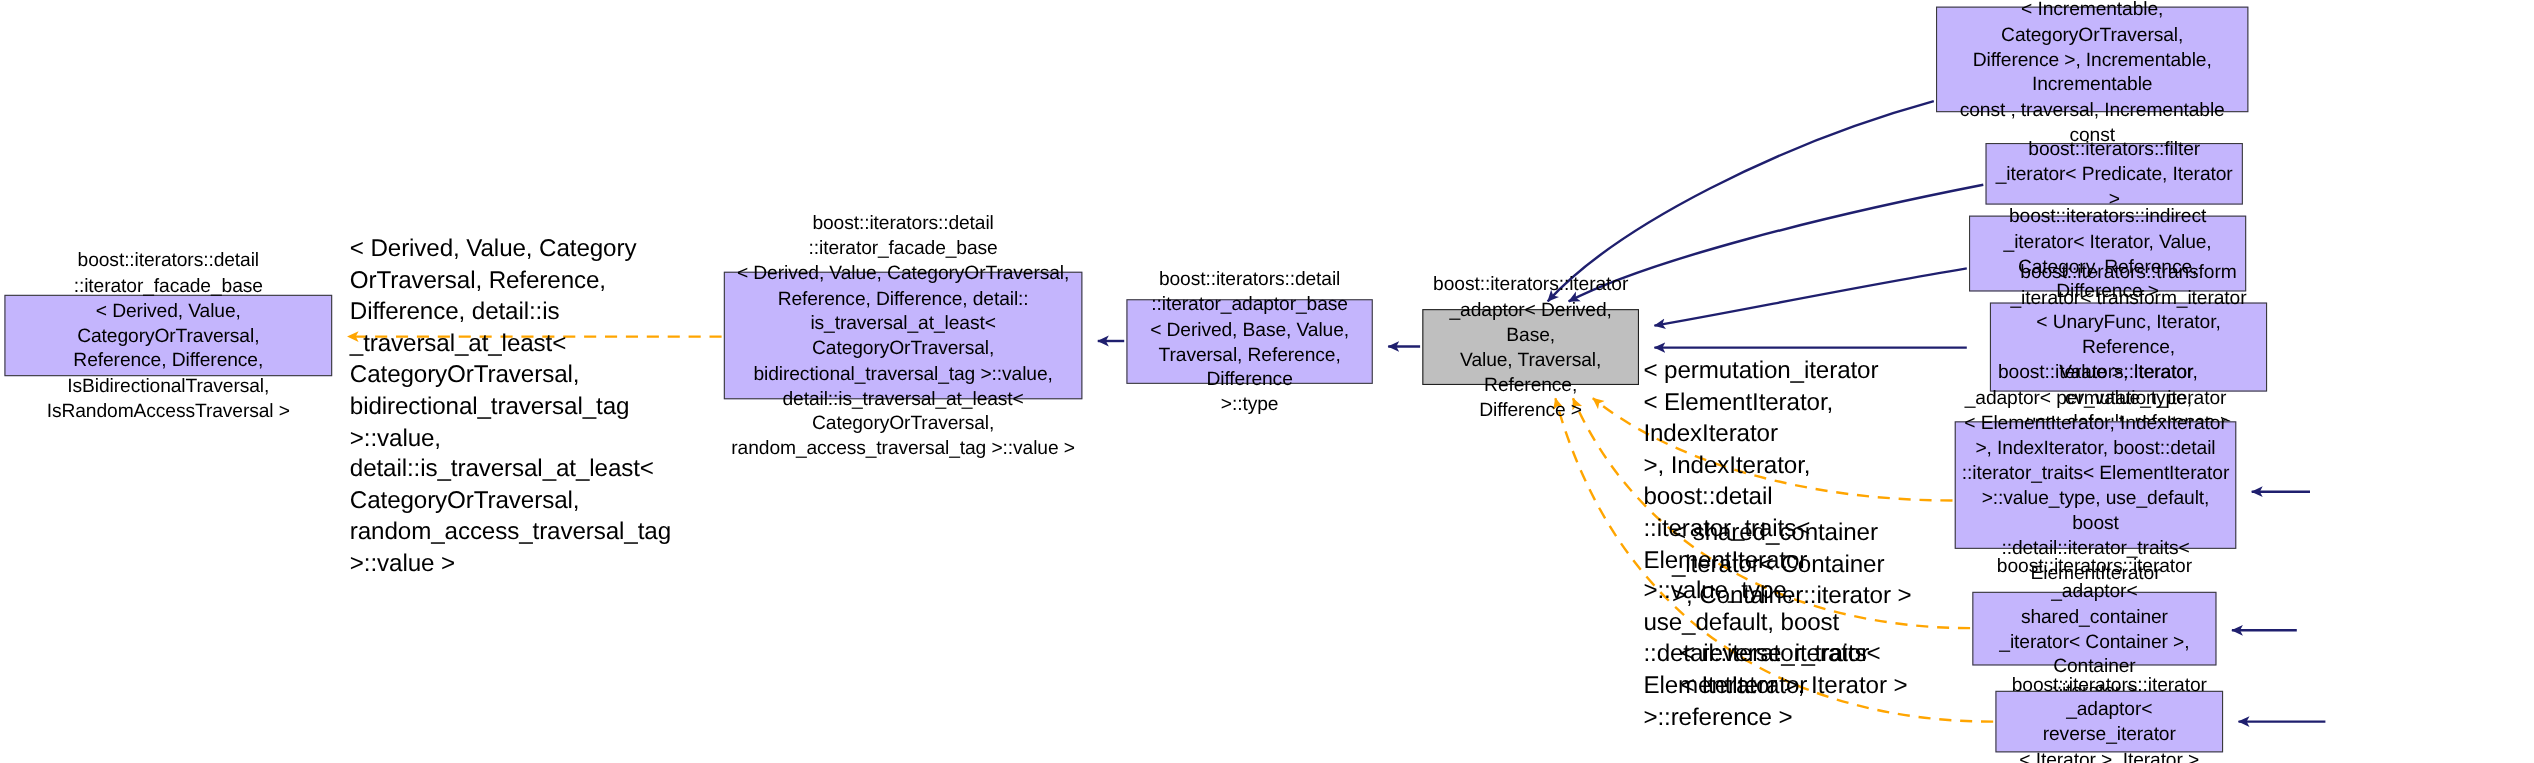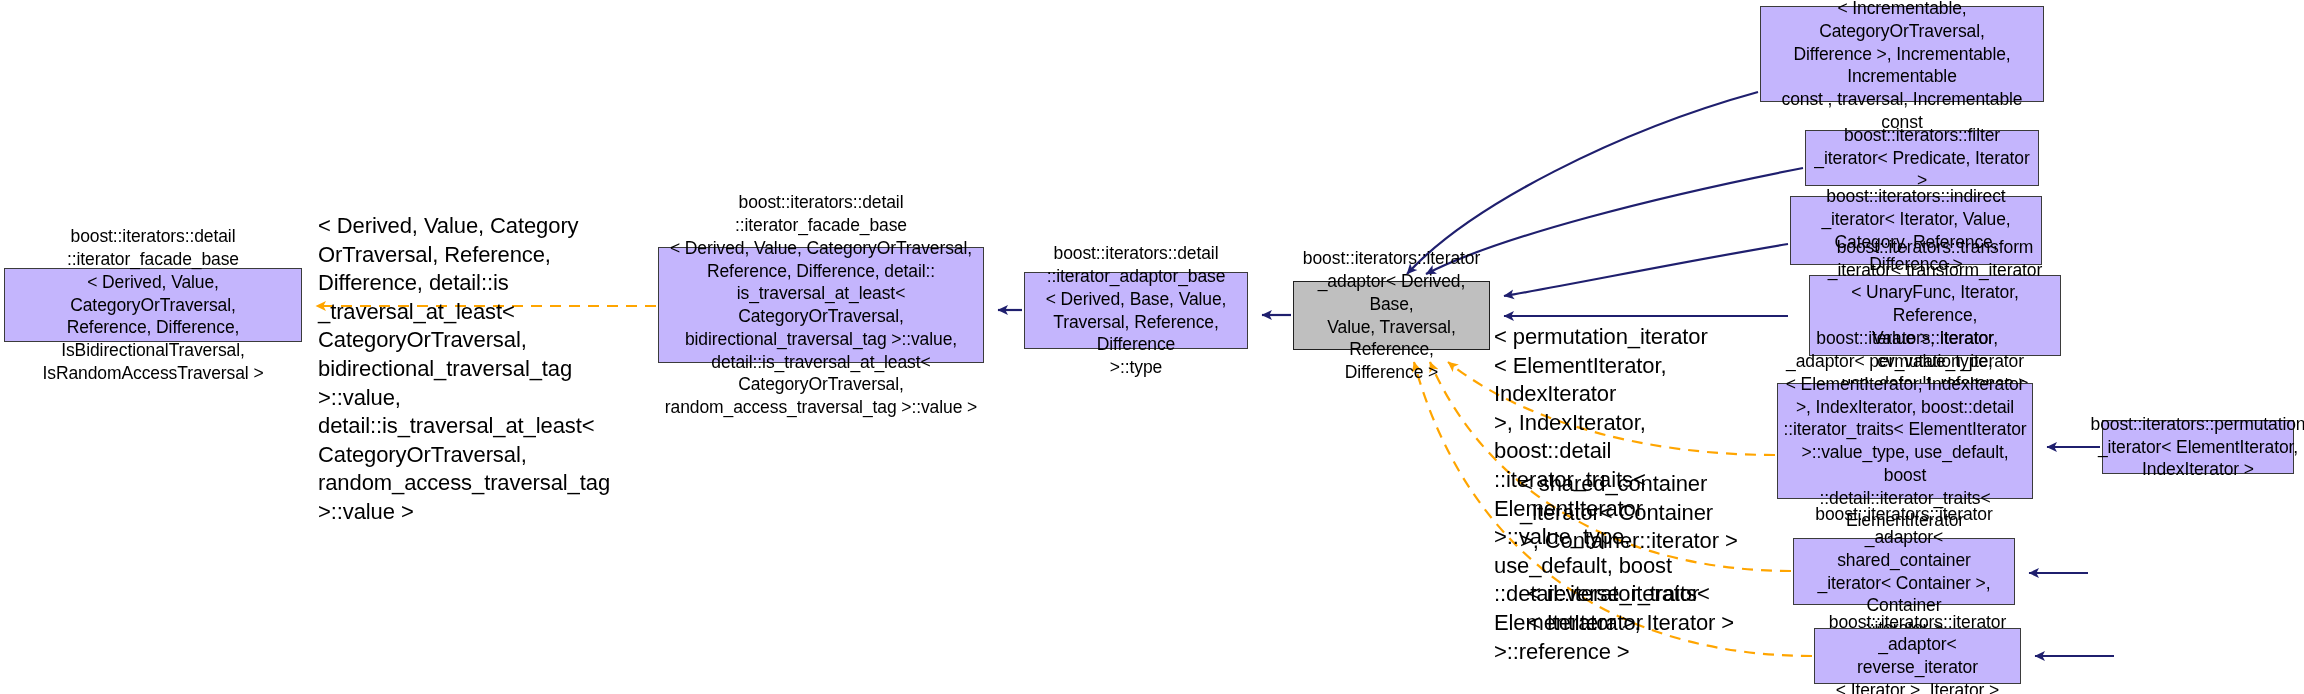--- a/index.html
+++ b/index.html
@@ -143,23 +143,20 @@
 
   <div class="node" style="left:1777px;top:383px;width:256px;height:116px;">boost::iterators::iterator
 _adaptor&lt; permutation_iterator
 &lt; ElementIterator, IndexIterator
  &gt;, IndexIterator, boost::detail
 ::iterator_traits&lt; ElementIterator
  &gt;::value_type, use_default, boost
 ::detail::iterator_traits&lt; ElementIterator
 &gt;::reference &gt;</div>
 
-  <div class="node" style="left:2102px;top:420px;width:192px;height:54px;">boost::iterators::permutation
-_iterator&lt; ElementIterator,
-IndexIterator &gt;</div>
 
   <div class="node" style="left:1793px;top:538px;width:222px;height:67px;">boost::iterators::iterator
 _adaptor&lt; shared_container
 _iterator&lt; Container &gt;, Container
 ::iterator &gt;</div>
 
 
   <div class="node" style="left:1814px;top:628px;width:207px;height:56px;">boost::iterators::iterator
 _adaptor&lt; reverse_iterator
 &lt; Iterator &gt;, Iterator &gt;</div>

